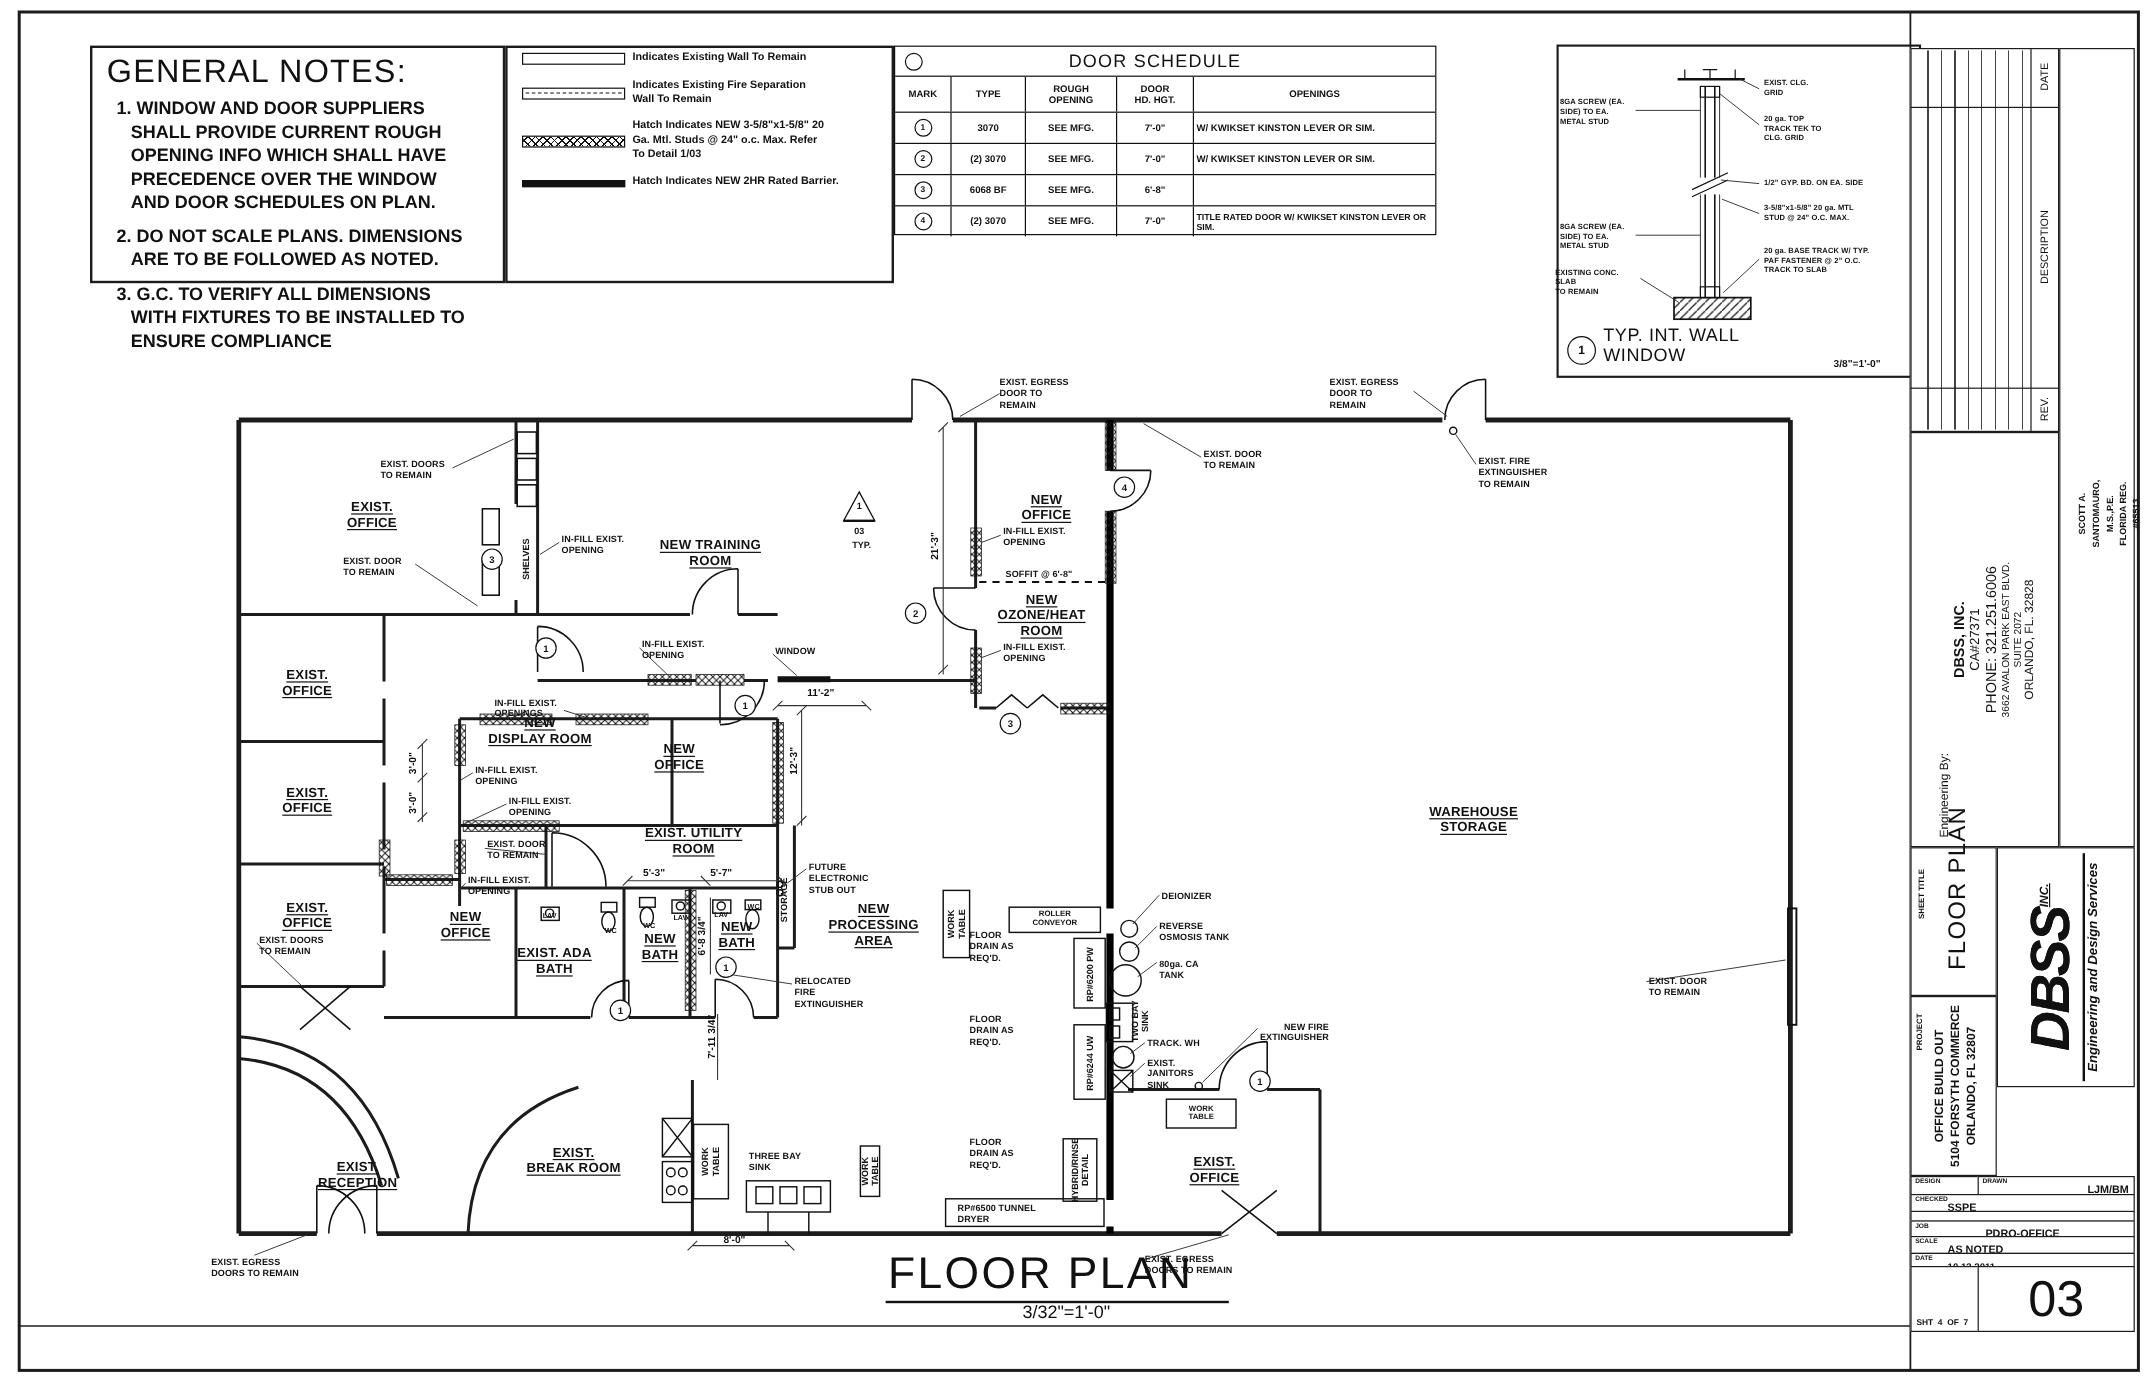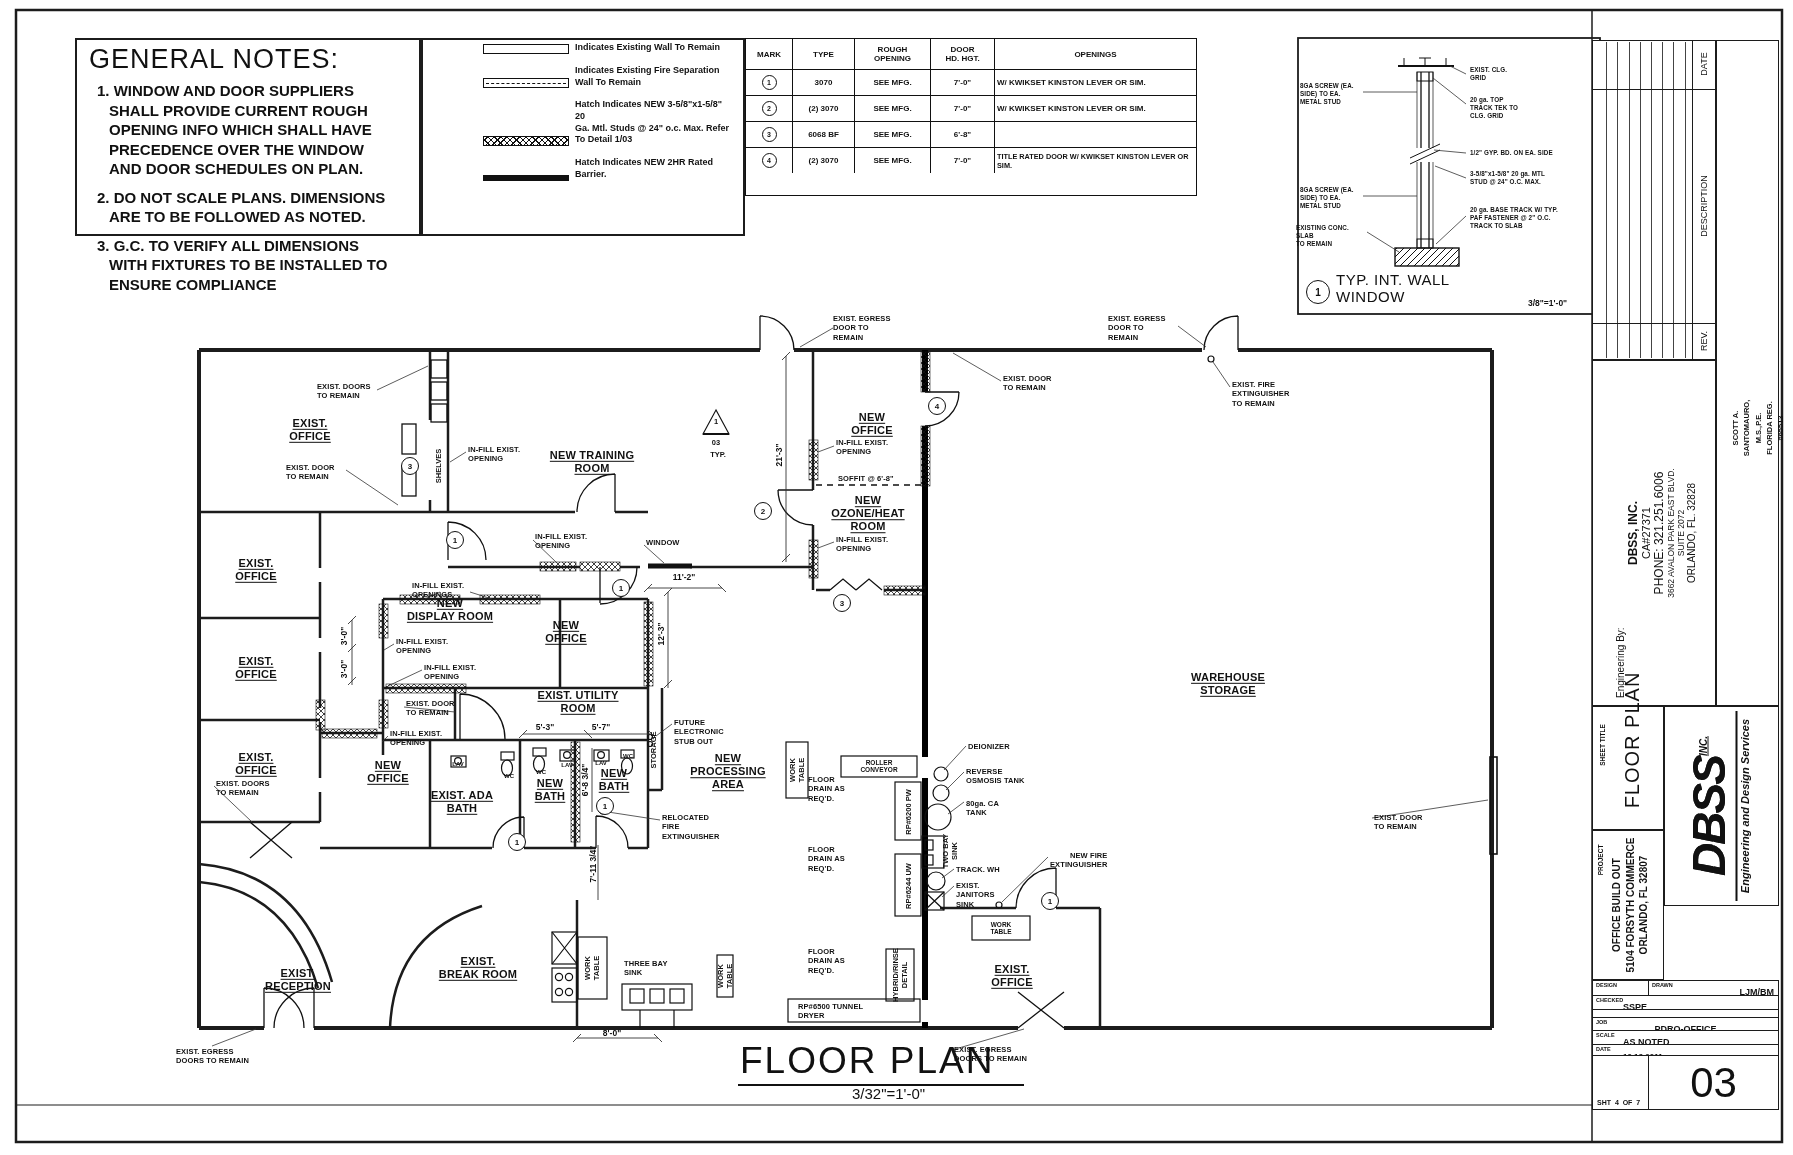--- a/index.html
+++ b/index.html
@@ -22,21 +22,21 @@
         transform:translate(-50%,-50%);background:#fff;z-index:3;}
   
   .frame{position:absolute;border:2px solid #1c1c1c;background:#fff;box-sizing:border-box;}
   
   #gnotes{left:75px;top:38px;width:346px;height:198px;padding:4px 10px;}
   #gnotes h1{margin:0 0 6px 2px;font-size:27px;font-weight:normal;letter-spacing:1px;}
   .gnote{font-size:15px;font-weight:bold;margin:0 0 9px 22px;text-indent:-12px;line-height:1.3;width:290px;}
   
   #legend{left:421px;top:38px;width:324px;height:198px;padding:2px 12px;}
   #legend h1{margin:0 0 8px 0;font-size:27px;font-weight:normal;letter-spacing:1px;}
-  .litem{display:flex;align-items:flex-end;margin-bottom:11px;margin-left:48px;}
+  .litem{display:flex;align-items:center;margin-bottom:11px;}
   .swwrap{width:92px;flex:0 0 92px;margin-top:2px;}
   .sw{width:86px;height:10px;border:1.2px solid #111;box-sizing:border-box;position:relative;}
   .sw-fire::after{content:"";position:absolute;left:2px;right:2px;top:3.5px;border-top:1.6px dashed #111;}
   .sw-hatch{background:
      repeating-linear-gradient(45deg,transparent 0 3.5px,#111 3.5px 4.5px),
      repeating-linear-gradient(-45deg,transparent 0 3.5px,#111 3.5px 4.5px);}
   .sw-2hr{height:6px;background:#111;border:1px solid #111;margin-top:2px;}
   .ltext{font-size:9px;font-weight:bold;line-height:1.3;white-space:pre-line;}
   
   #dsched{left:745px;top:38px;width:452px;height:158px;padding:0;border:1.5px solid #111;}
@@ -343,20 +343,24 @@
     </div>
     <div class="litem">
       <div class="swwrap">
           <div class="sw sw-2hr"></div>
         </div>
       <div class="ltext">Hatch Indicates NEW 2HR Rated Barrier.</div>
     </div>
   </div>
 
   <div class="frame" id="dsched">
+    <div class="dsrow" id="dstitle">
+      <span class="mkc"></span>
+      <span class="t">DOOR SCHEDULE</span>
+    </div>
     <div class="dsrow hrow">
       <div class="dscell c1">MARK</div>
       <div class="dscell c2">TYPE</div>
       <div class="dscell c3">ROUGH
 OPENING</div>
       <div class="dscell c4">DOOR
 HD. HGT.</div>
       <div class="dscell c5">OPENINGS</div>
     </div>
     <div class="dsrow drow">

